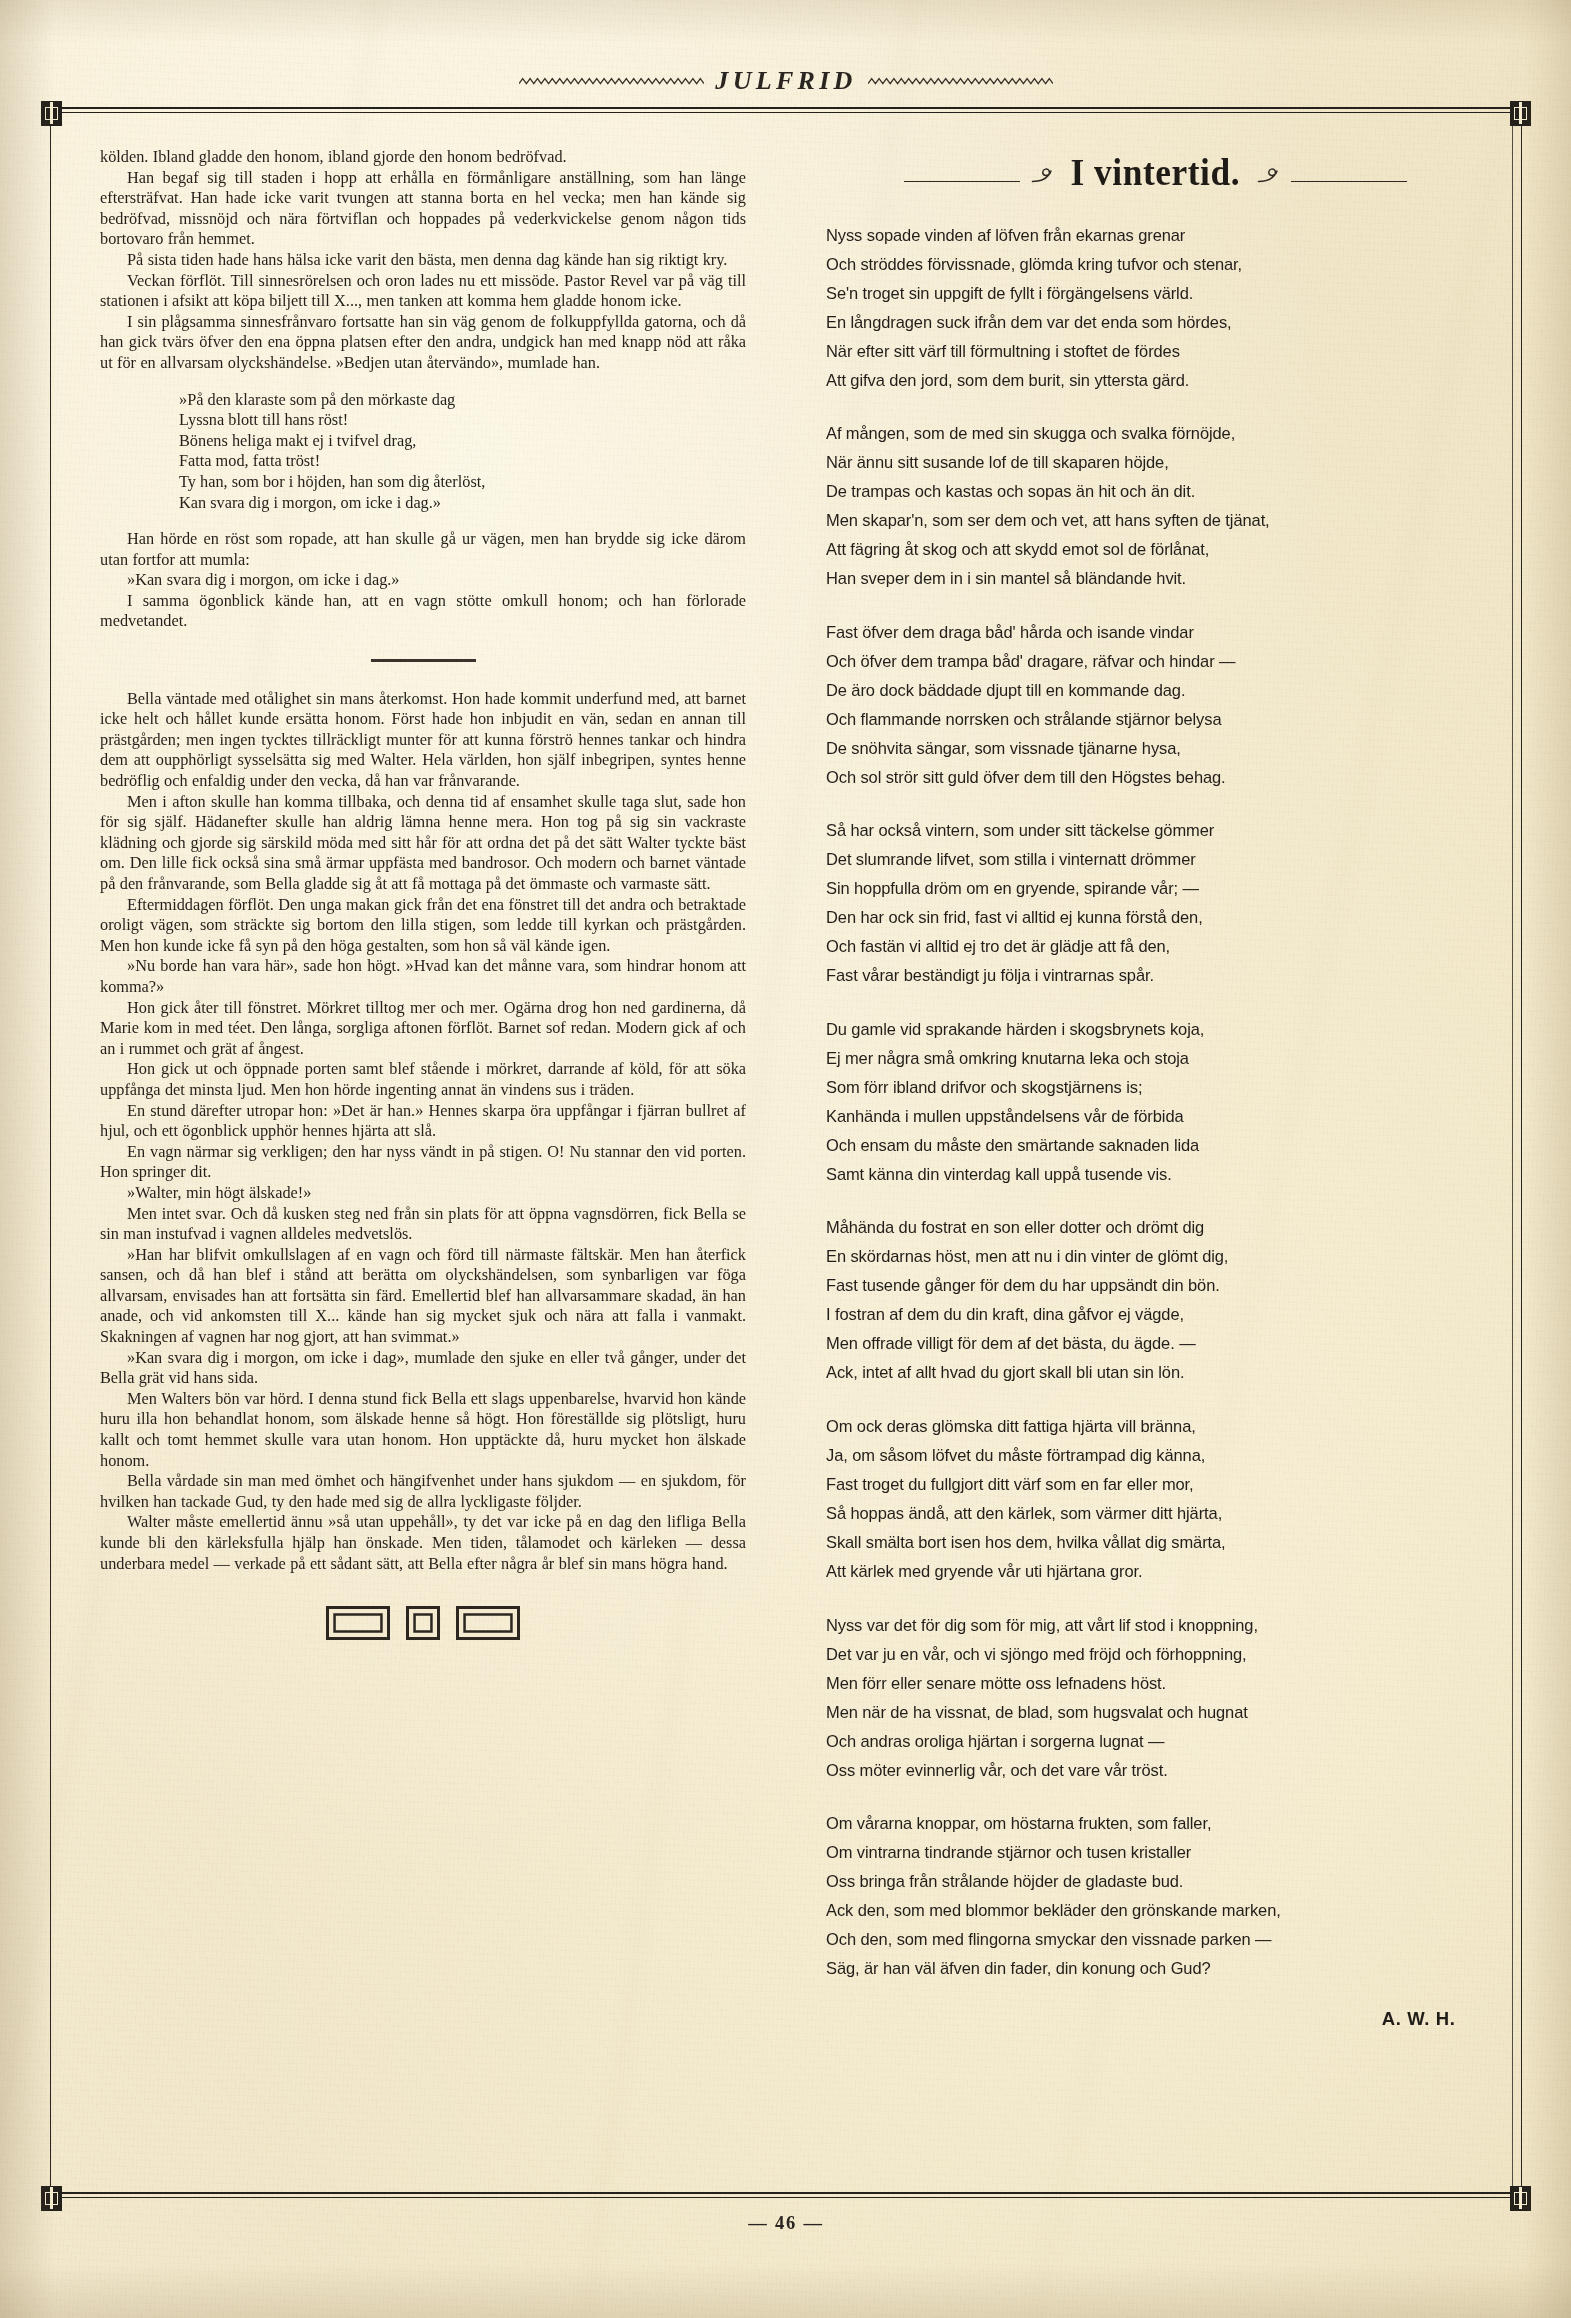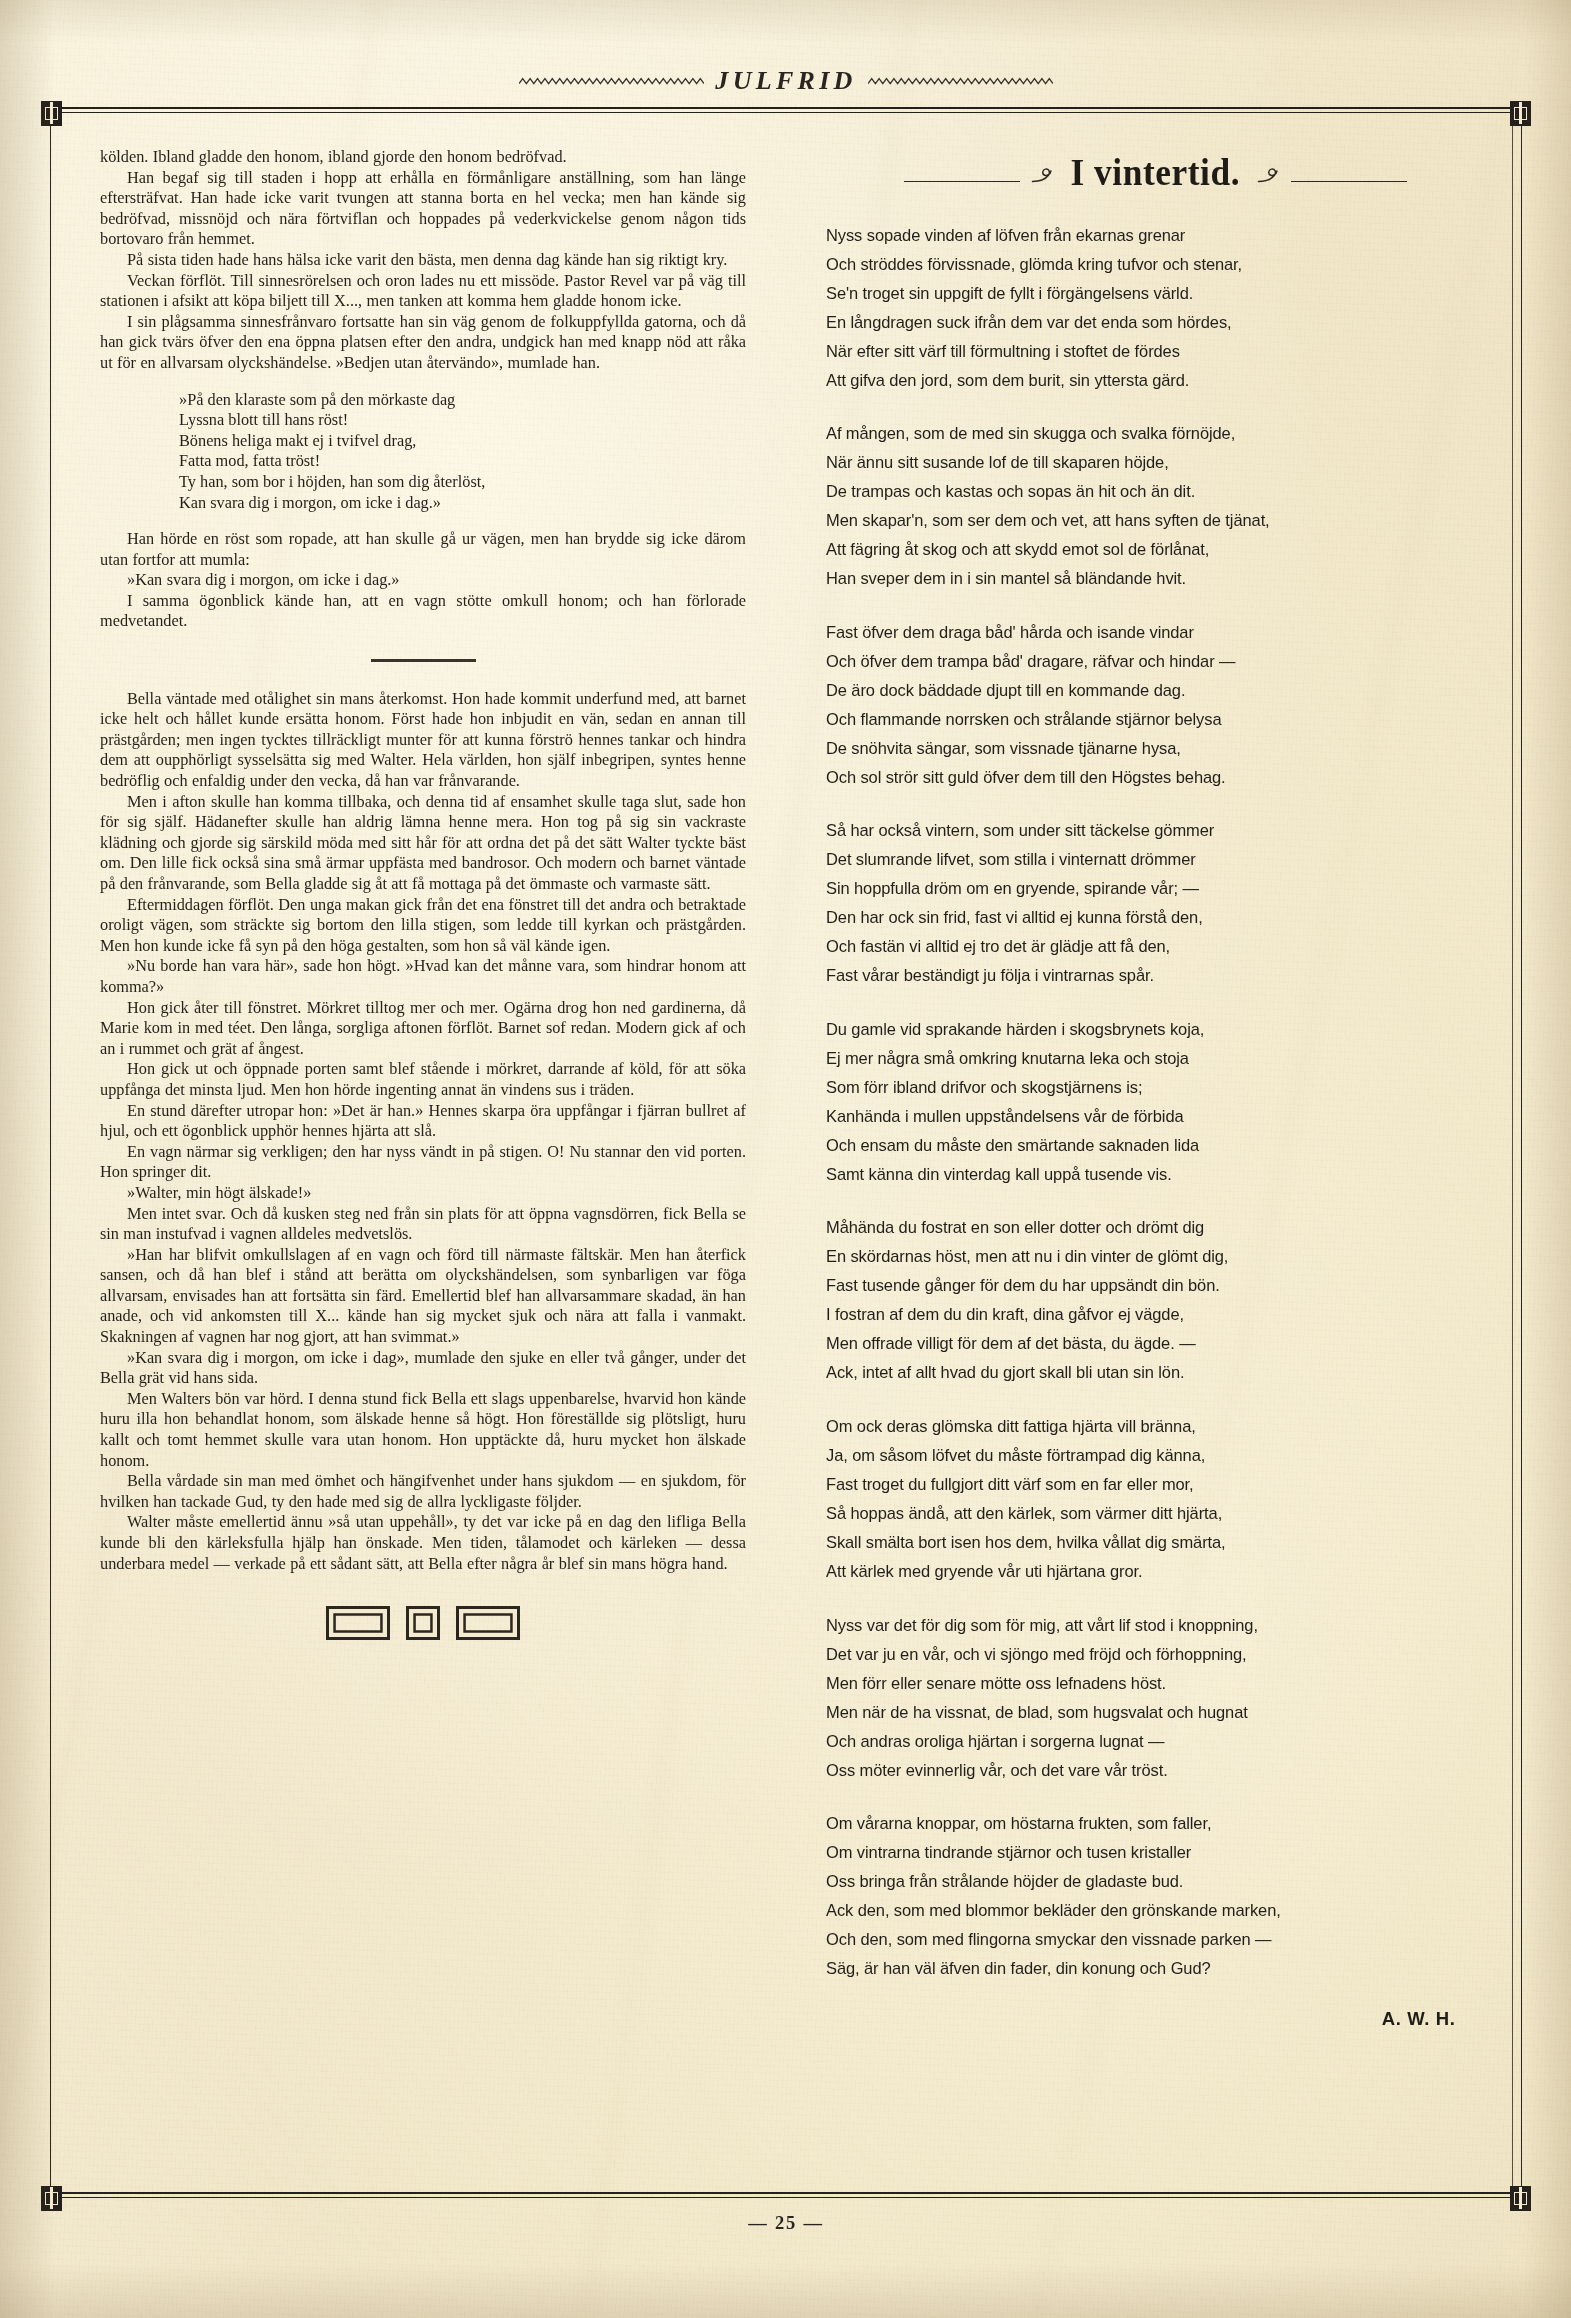--- a/index.html
+++ b/index.html
@@ -380,14 +380,14 @@
       <div>Och den, som med flingorna smyckar den vissnade parken —</div>
       <div>Säg, är han väl äfven din fader, din konung och Gud?</div>
     </div>
 
     <div class="sig">A. W. H.</div>
   </div>
 </div>
 
 <div id="edgeshade"></div>
 
-<div id="folio">— 25 —</div>
+<div id="folio">— 46 —</div>
 
 
 </body></html>

